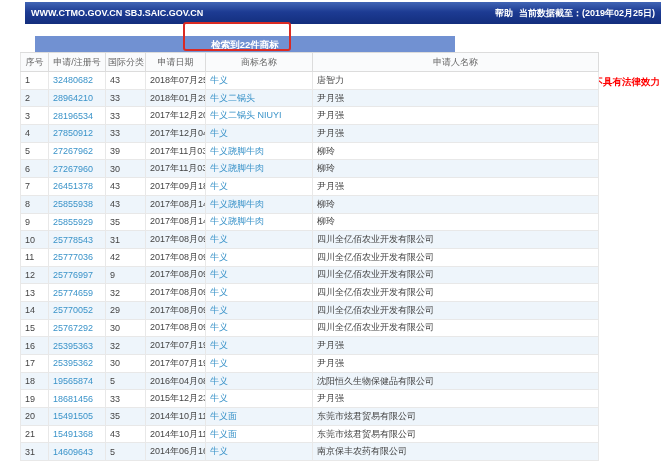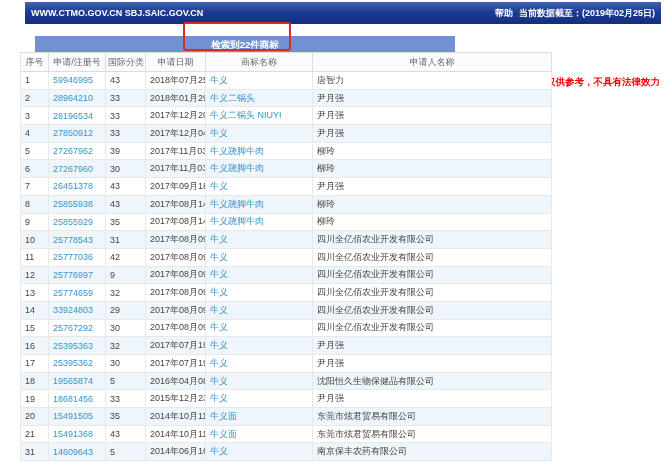--- a/index.html
+++ b/index.html
@@ -34,21 +34,21 @@
     pointer-events:none;z-index:5;
   }
   .disclaimer{
     position:absolute;right:10px;top:31px;
     color:#ff0000;font-size:9.5px;font-weight:bold;
     white-space:nowrap;
     margin-top:45px;
   }
   
   table.results{
-    position:absolute;left:20px;top:52px;width:532px;
+    position:absolute;left:20px;top:52px;width:579px;
     border-collapse:collapse;table-layout:fixed;
     font-size:9px;color:#444444;
   }
   table.results th{
     height:18px;font-weight:normal;color:#666666;
     background:#fafbfc;text-align:center;
     border:1px solid #dcdcdc;border-left:1px solid #e6e6e6;
     padding:0 2px;white-space:nowrap;overflow:hidden;
   }
   table.results td{
@@ -93,21 +93,21 @@
         <th>申请/注册号</th>
         <th>国际分类</th>
         <th>申请日期</th>
         <th>商标名称</th>
         <th>申请人名称</th>
       </tr>
     </thead>
     <tbody>
         <tr>
       <td>1</td>
-      <td><a class="cell-link">59946995</a></td>
+      <td><a class="cell-link">32480682</a></td>
       <td>43</td>
       <td>2018年07月25日</td>
       <td><a class="cell-link">牛义</a></td>
       <td>唐智力</td>
     </tr>
         <tr>
       <td>2</td>
       <td><a class="cell-link">28964210</a></td>
       <td>33</td>
       <td>2018年01月29日</td>
@@ -197,21 +197,21 @@
         <tr>
       <td>13</td>
       <td><a class="cell-link">25774659</a></td>
       <td>32</td>
       <td>2017年08月09日</td>
       <td><a class="cell-link">牛义</a></td>
       <td>四川全亿佰农业开发有限公司</td>
     </tr>
         <tr>
       <td>14</td>
-      <td><a class="cell-link">33924803</a></td>
+      <td><a class="cell-link">25770052</a></td>
       <td>29</td>
       <td>2017年08月09日</td>
       <td><a class="cell-link">牛义</a></td>
       <td>四川全亿佰农业开发有限公司</td>
     </tr>
         <tr>
       <td>15</td>
       <td><a class="cell-link">25767292</a></td>
       <td>30</td>
       <td>2017年08月09日</td>

